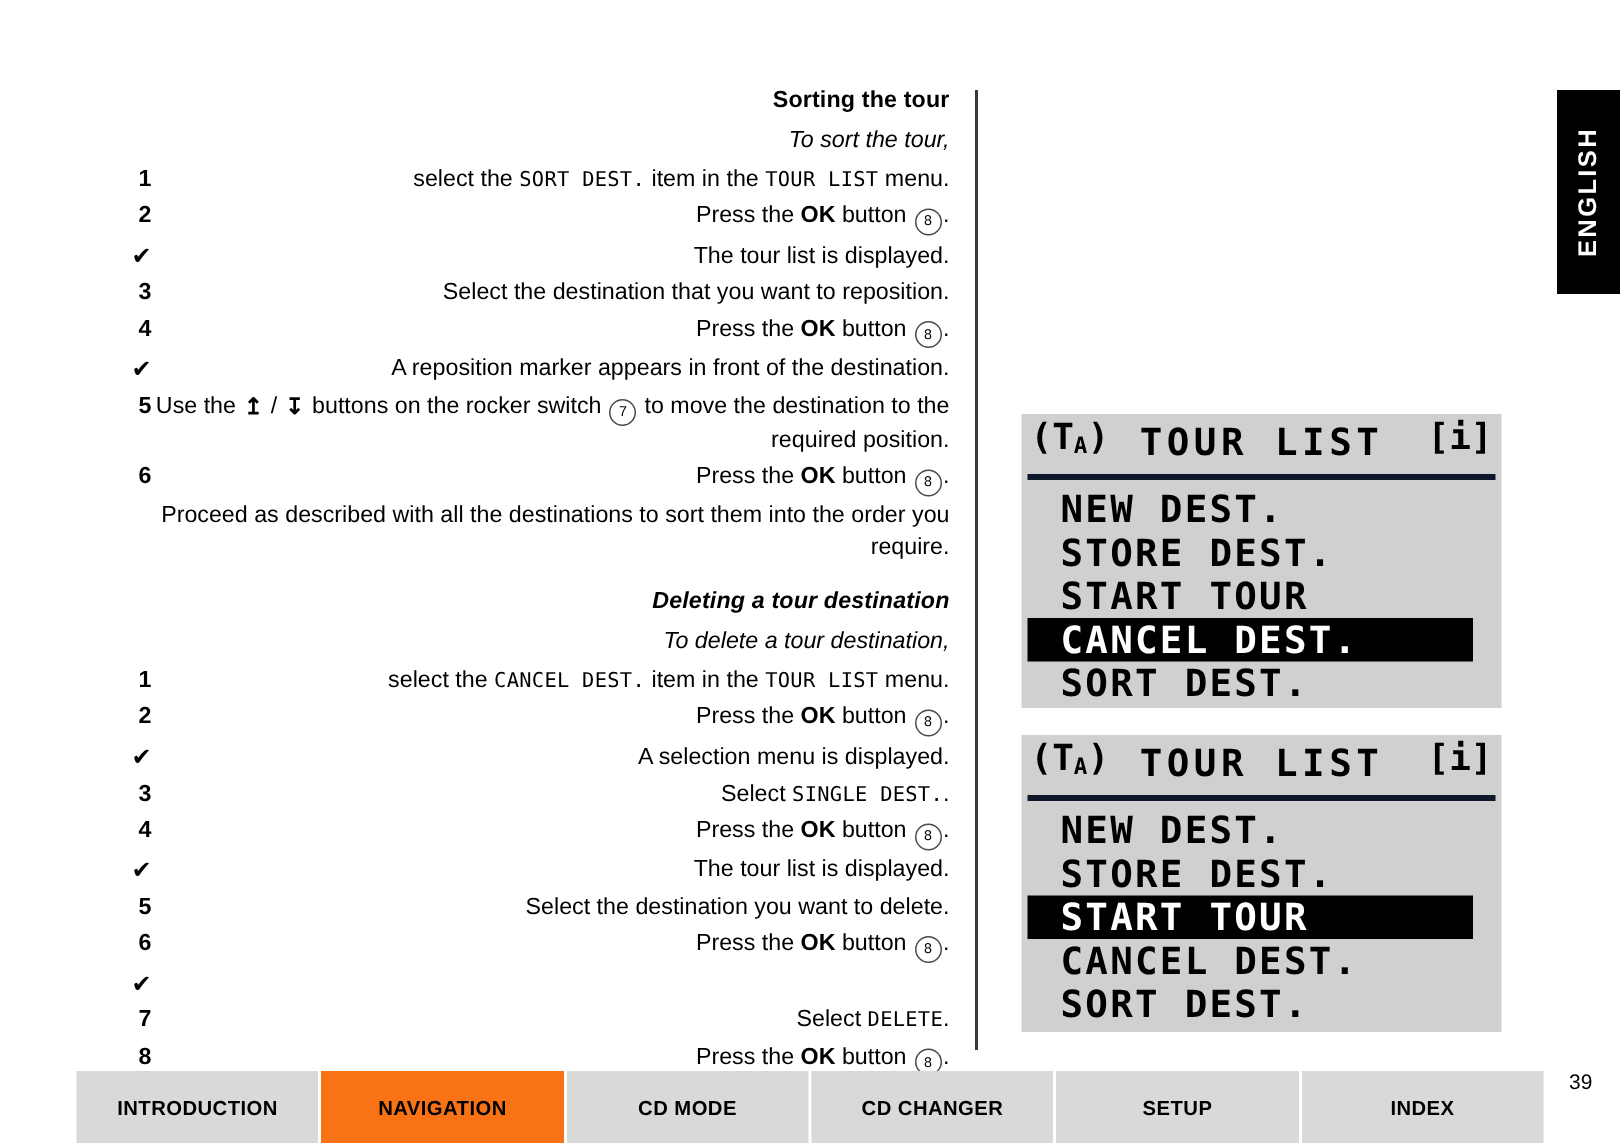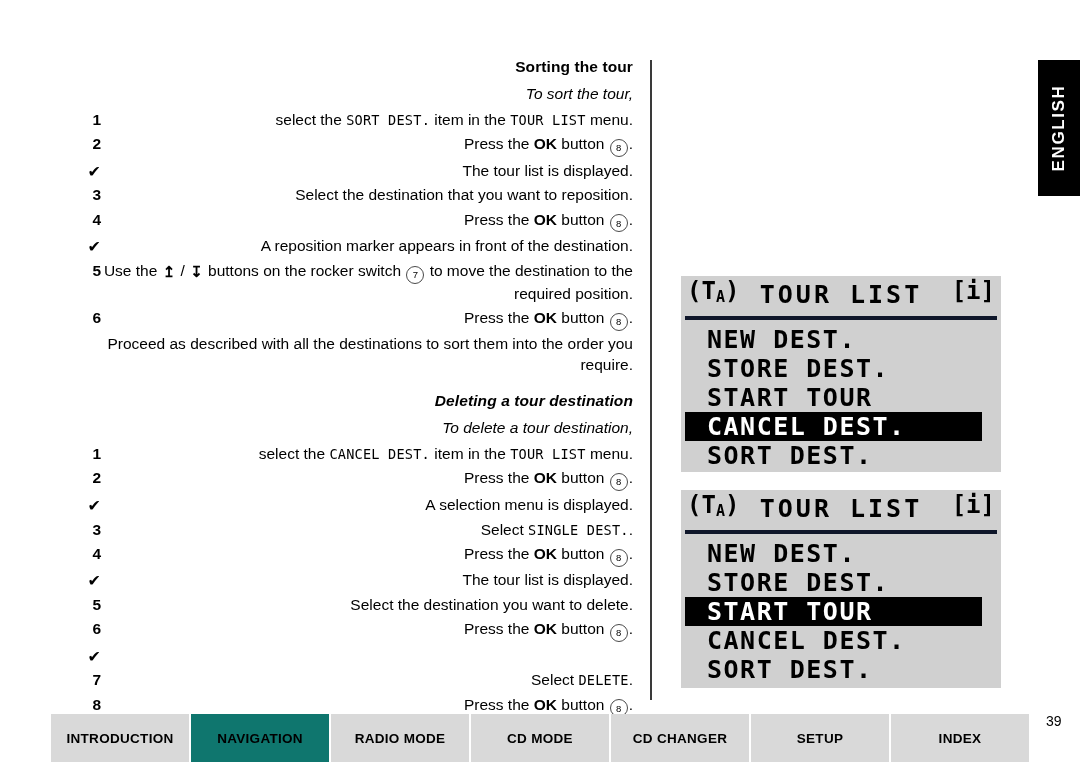--- a/index.html
+++ b/index.html
@@ -202,21 +202,21 @@
     border-right: 2px solid #ffffff;
     display: flex;
     align-items: center;
     justify-content: center;
     font-size: 13.5px;
     font-weight: bold;
     letter-spacing: 0.3px;
     box-sizing: border-box;
   }
   .nav-tab:last-child { border-right: none; }
-  .nav-tab.active { background: #0f766e; }
+  .nav-tab.active { background: #f97316; }
 
   #page-number {
     position: absolute;
     left: 1046px;
     top: 713px;
     font-size: 14px;
   }
 </style>
 </head>
 <body>
@@ -335,19 +335,18 @@
       <div class="lcd-row">STORE DEST.</div>
       <div class="lcd-row selected">START TOUR</div>
       <div class="lcd-row">CANCEL DEST.</div>
       <div class="lcd-row">SORT DEST.</div>
     </div>
   </div>
 
 <div id="footer-nav">
     <div class="nav-tab">INTRODUCTION</div>
     <div class="nav-tab active">NAVIGATION</div>
-    <div class="nav-tab">RADIO MODE</div>
     <div class="nav-tab">CD MODE</div>
     <div class="nav-tab">CD CHANGER</div>
     <div class="nav-tab">SETUP</div>
     <div class="nav-tab">INDEX</div>
   </div>
 <div id="page-number">39</div>
 
 </body></html>

